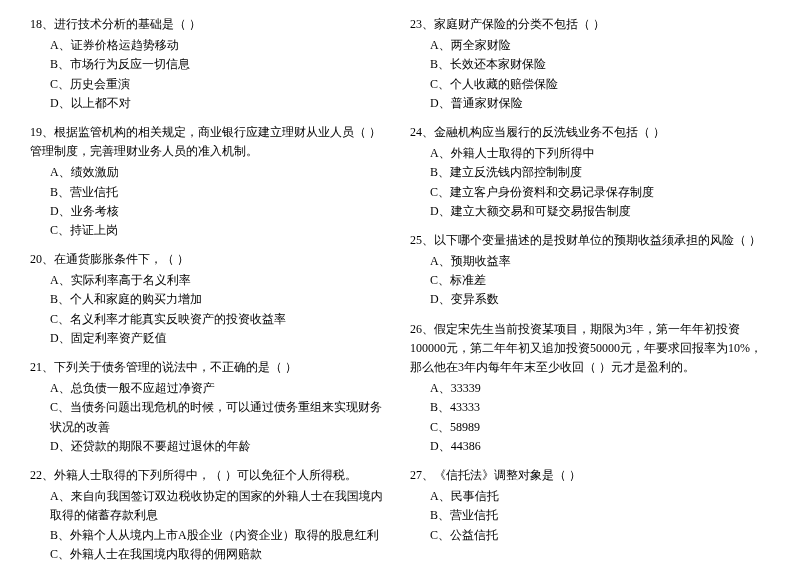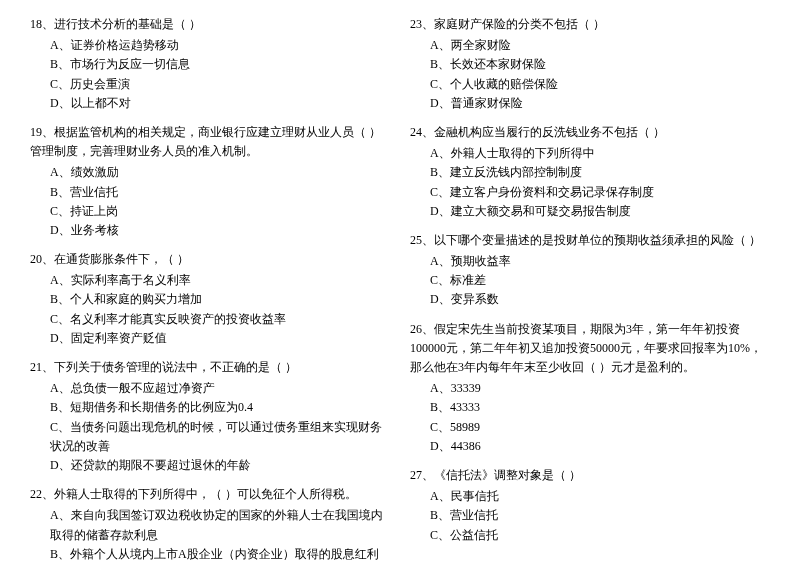--- a/index.html
+++ b/index.html
@@ -47,34 +47,33 @@
         <div class="question-title">18、进行技术分析的基础是（    ）</div>
         <div class="option">A、证券价格运趋势移动</div>
         <div class="option">B、市场行为反应一切信息</div>
         <div class="option">C、历史会重演</div>
         <div class="option">D、以上都不对</div>
       </div>
       <div class="question">
         <div class="question-title">19、根据监管机构的相关规定，商业银行应建立理财从业人员（       ）管理制度，完善理财业务人员的准入机制。</div>
         <div class="option">A、绩效激励</div>
         <div class="option">B、营业信托</div>
+        <div class="option">D、业务考核</div>
         <div class="option">C、持证上岗</div>
-        <div class="option">D、业务考核</div>
       </div>
       <div class="question">
         <div class="question-title">20、在通货膨胀条件下，（    ）</div>
         <div class="option">A、实际利率高于名义利率</div>
         <div class="option">B、个人和家庭的购买力增加</div>
         <div class="option">C、名义利率才能真实反映资产的投资收益率</div>
         <div class="option">D、固定利率资产贬值</div>
       </div>
       <div class="question">
         <div class="question-title">21、下列关于债务管理的说法中，不正确的是（    ）</div>
         <div class="option">A、总负债一般不应超过净资产</div>
-        <div class="option">B、短期借务和长期借务的比例应为0.4</div>
         <div class="option">C、当债务问题出现危机的时候，可以通过债务重组来实现财务状况的改善</div>
         <div class="option">D、还贷款的期限不要超过退休的年龄</div>
       </div>
       <div class="question">
         <div class="question-title">22、外籍人士取得的下列所得中，（    ）可以免征个人所得税。</div>
         <div class="option">A、来自向我国签订双边税收协定的国家的外籍人士在我国境内取得的储蓄存款利息</div>
         <div class="option">B、外籍个人从境内上市A股企业（内资企业）取得的股息红利</div>
         <div class="option">C、外籍人士在我国境内取得的佣网赔款</div>
       </div>
     </div>

